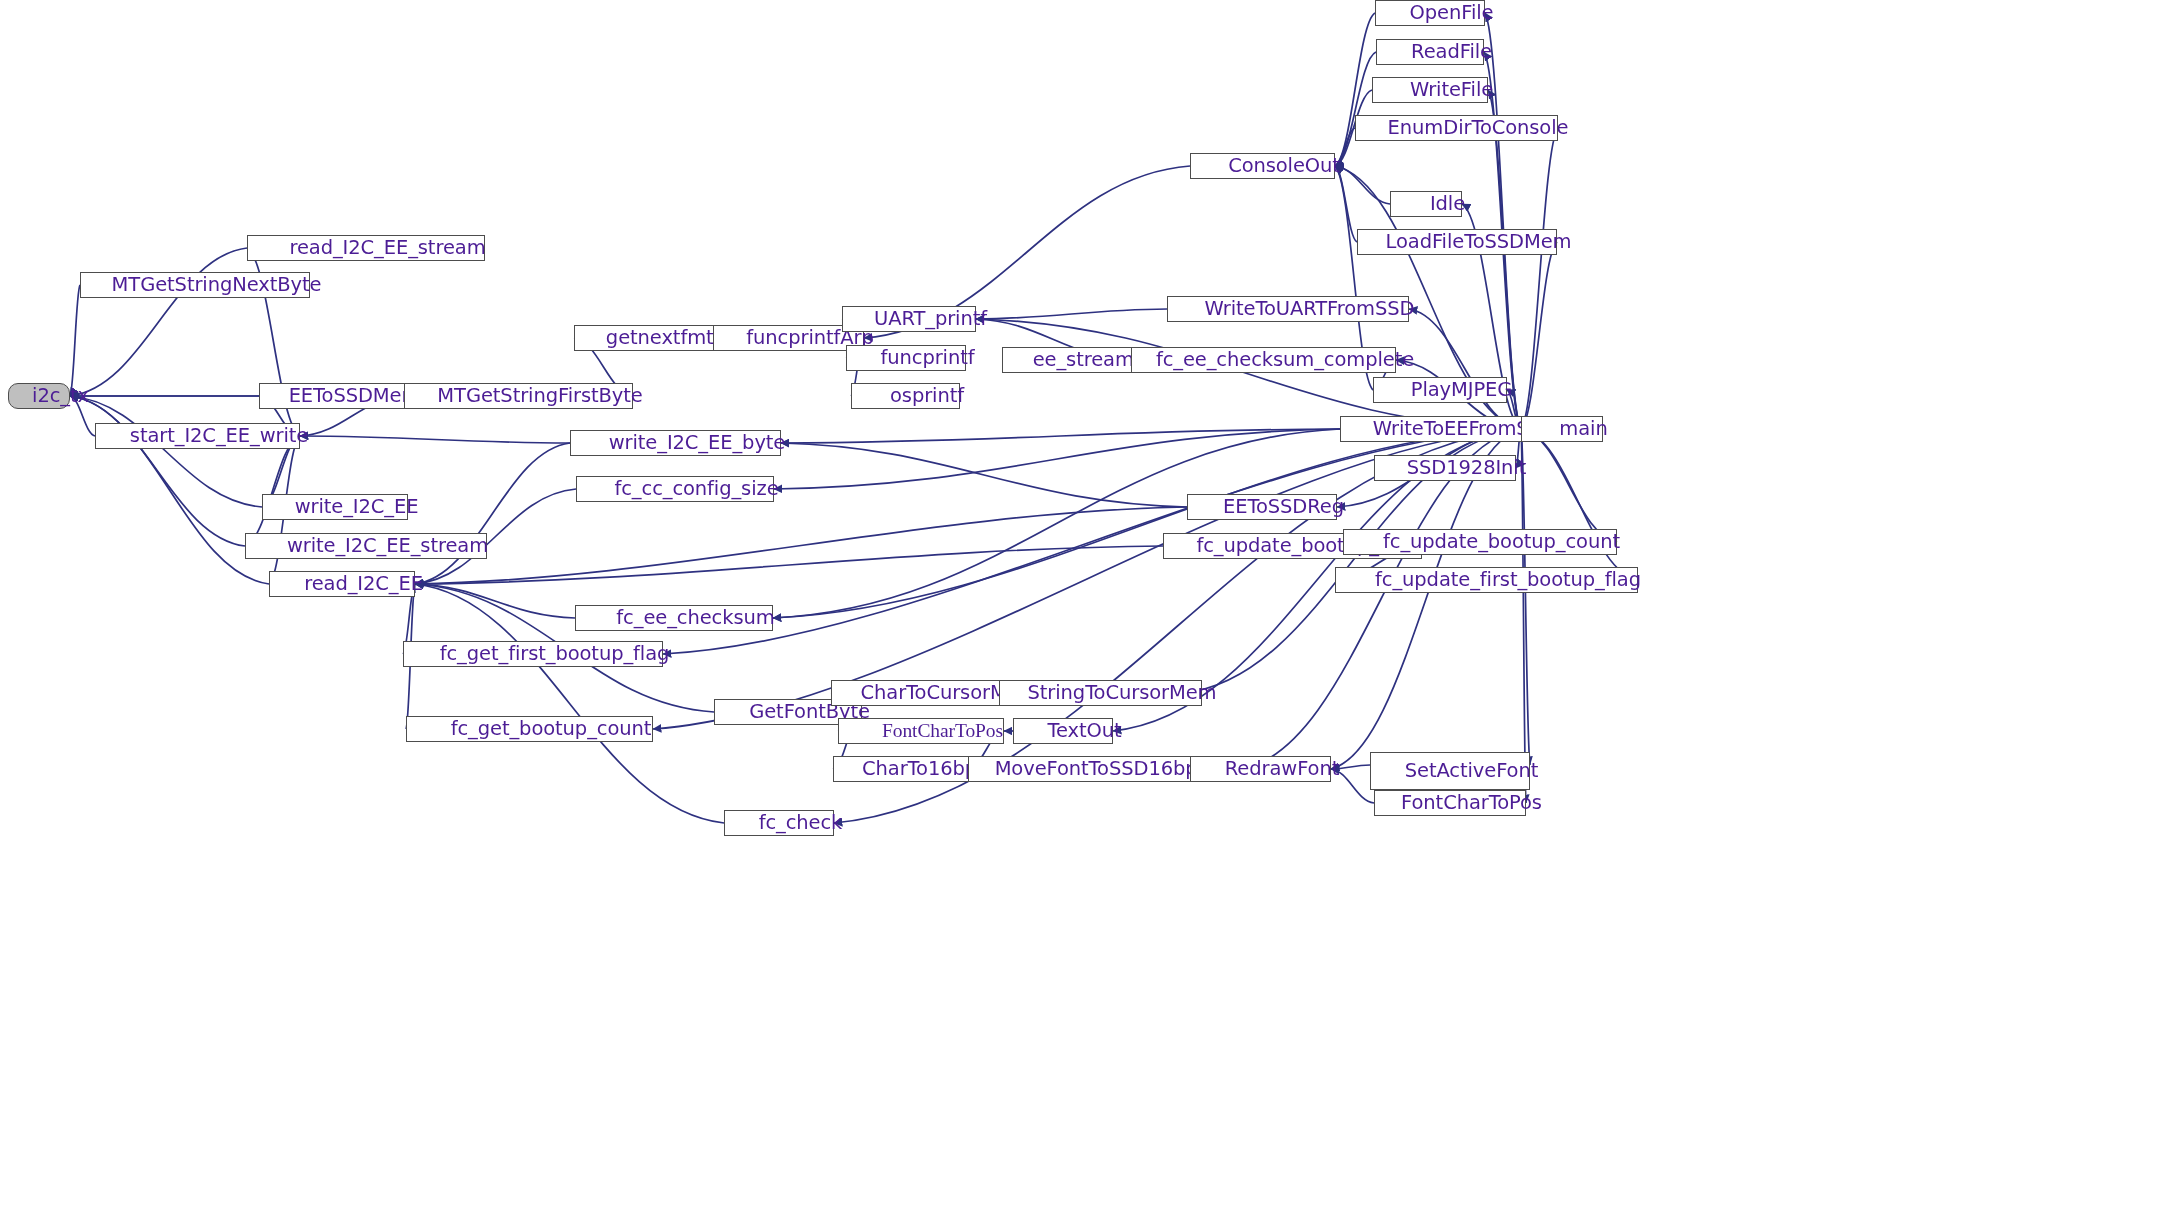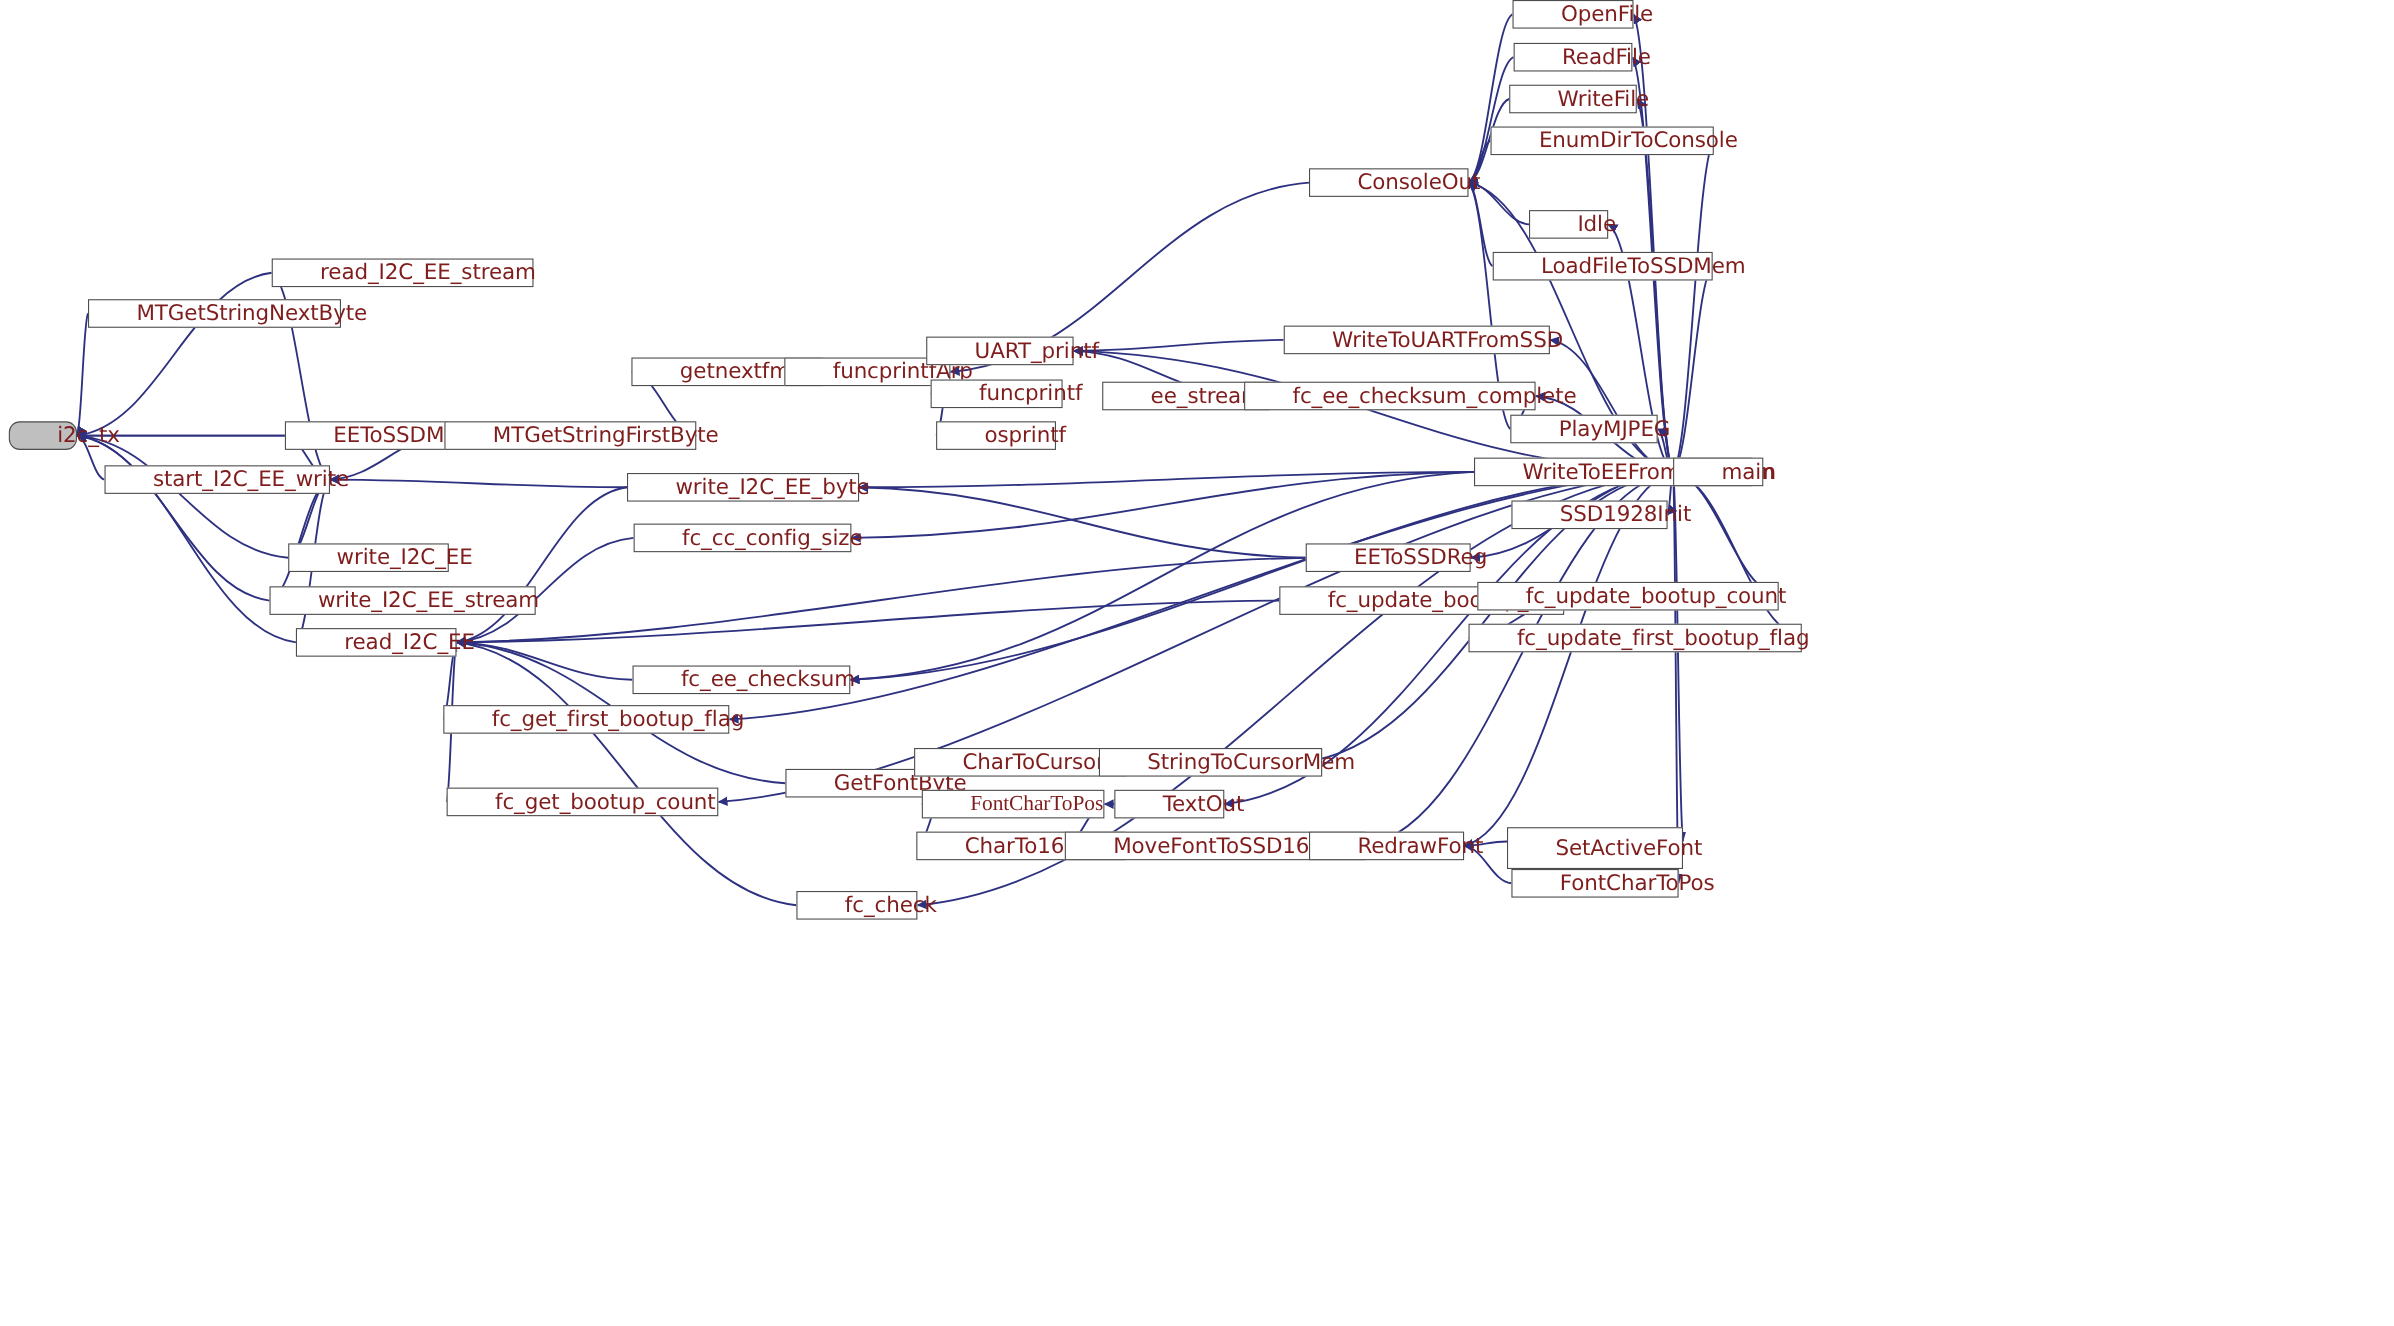--- a/index.html
+++ b/index.html
@@ -4,25 +4,26 @@
 <style>
   html,body{margin:0;padding:0;background:#ffffff;}
   body{font-family:"DejaVu Sans","Liberation Sans",sans-serif;}
   #graph{position:relative;width:2176px;height:1205px;background:#fff;overflow:hidden;}
   #edges{position:absolute;left:0;top:0;width:2176px;height:1205px;}
   .node{
     position:absolute;
     box-sizing:border-box;
     border:1.4px solid #4d4d4d;
     background:#ffffff;
-    color:#7f1d1d;
+    color:#4c1d95;
     font-size:19.5px;
     line-height:1;
     display:flex;
     align-items:center;
+    justify-content:center;
     white-space:nowrap;
     letter-spacing:-0.1px;
     padding-left:43px;
   }
   .node.root{
     background:#bfbfbf;
     border-color:#4d4d4d;
   }
   .node span{pointer-events:none;}
 </style>

